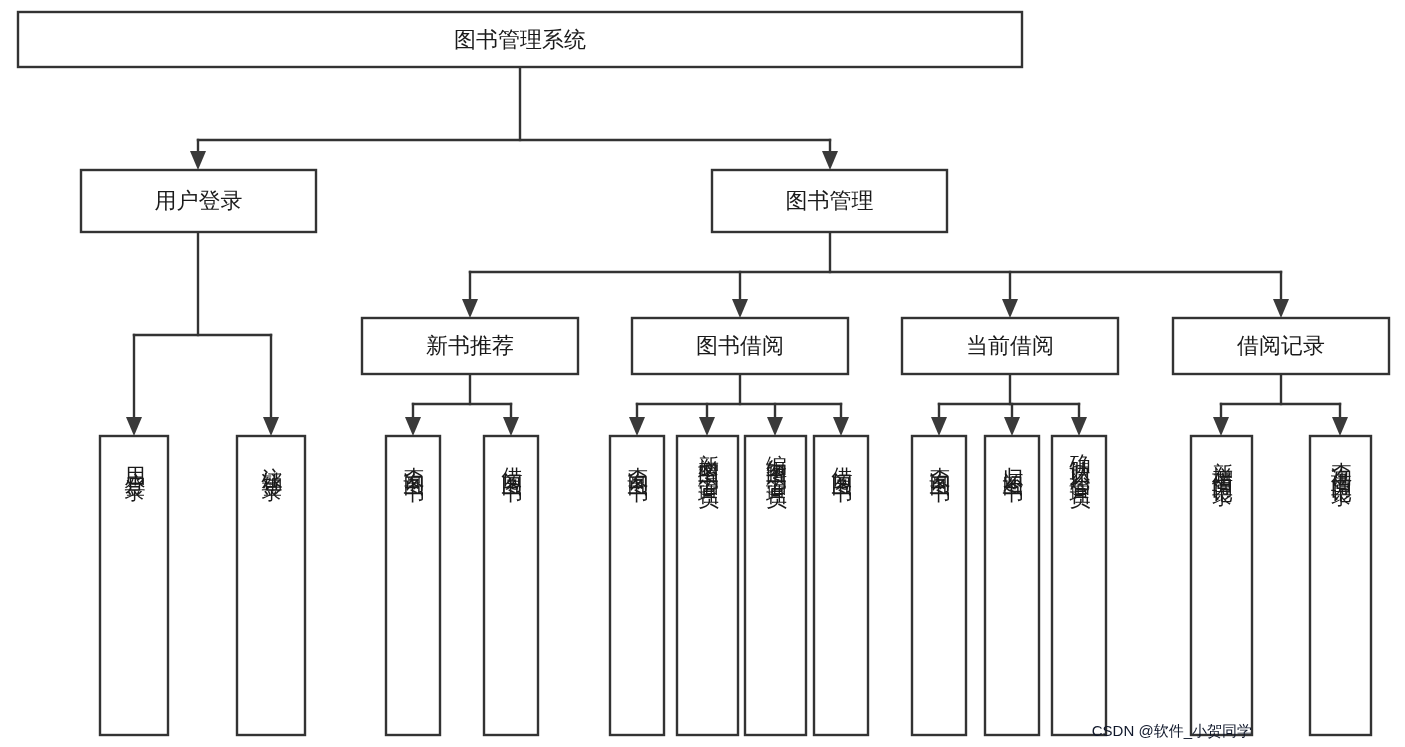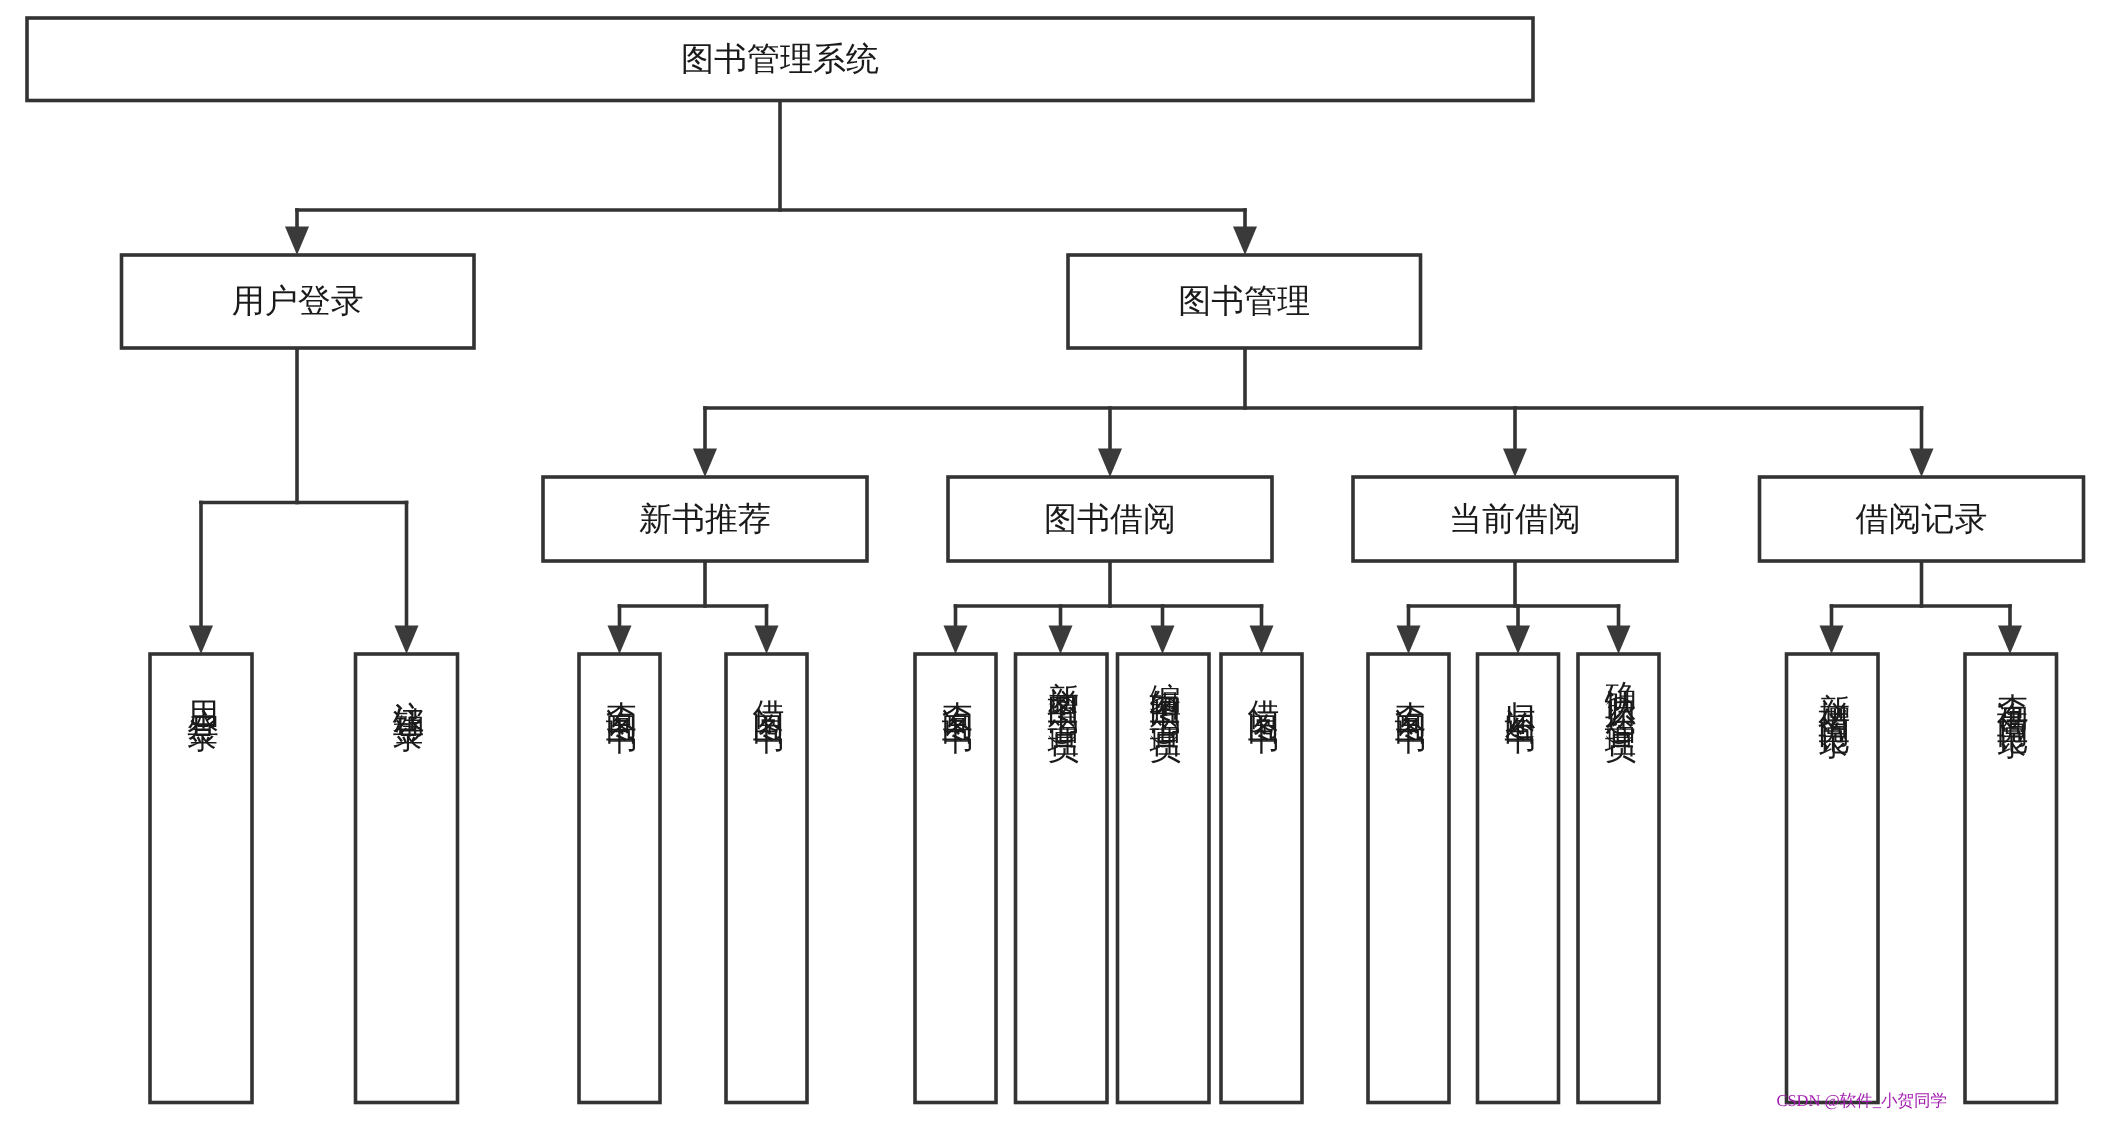--- a/index.html
+++ b/index.html
@@ -12,21 +12,20 @@
     width: 1405px;
     height: 747px;
     font-family: "DejaVu Sans", "Liberation Sans", sans-serif;
     overflow: hidden;
     position: relative;
   }
   #diagram-root {
     position: relative;
     width: 1266px;
     height: 747px;
-    padding-left: 46px;
   }
   svg.diagram-canvas {
     position: absolute;
     top: 0;
     left: 0;
     width: 1405px;
     height: 747px;
     display: block;
   }
   .node-box {
@@ -57,23 +56,23 @@
     font-size: 21px;
     writing-mode: vertical-rl;
     text-orientation: upright;
     glyph-orientation-vertical: 0;
     letter-spacing: 5px;
   }
   .watermark-text {
     position: absolute;
     right: 14px;
     bottom: 6px;
-    font-size: 11px;
-    color: #a21caf;
-    font-family: Liberation Serif, serif;
+    font-size: 15px;
+    color: #0f172a;
+    font-family: Liberation Sans, sans-serif;
     white-space: nowrap;
     pointer-events: none;
     user-select: none;
   }
 </style>
 </head>
 <body>
 
 <div id="diagram-root">
   <svg class="diagram-canvas" id="diagram-canvas" viewBox="0 0 1405 747" xmlns="http://www.w3.org/2000/svg">

